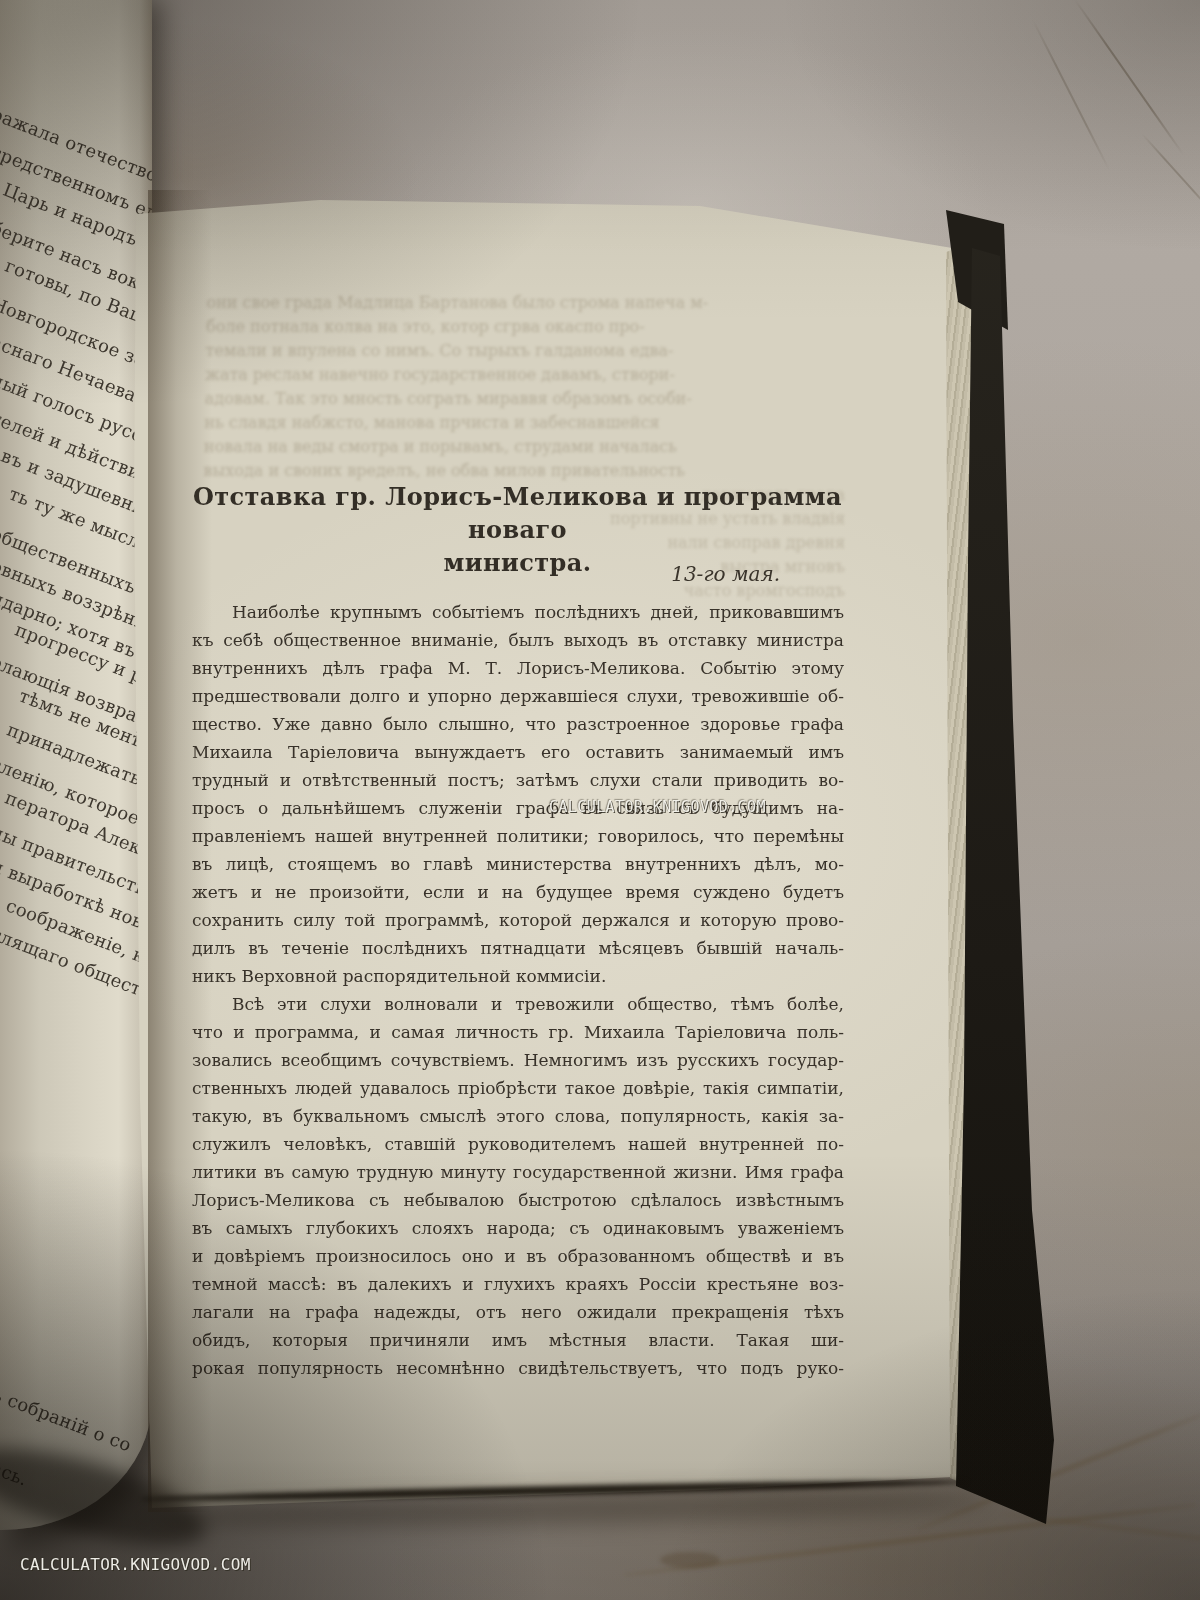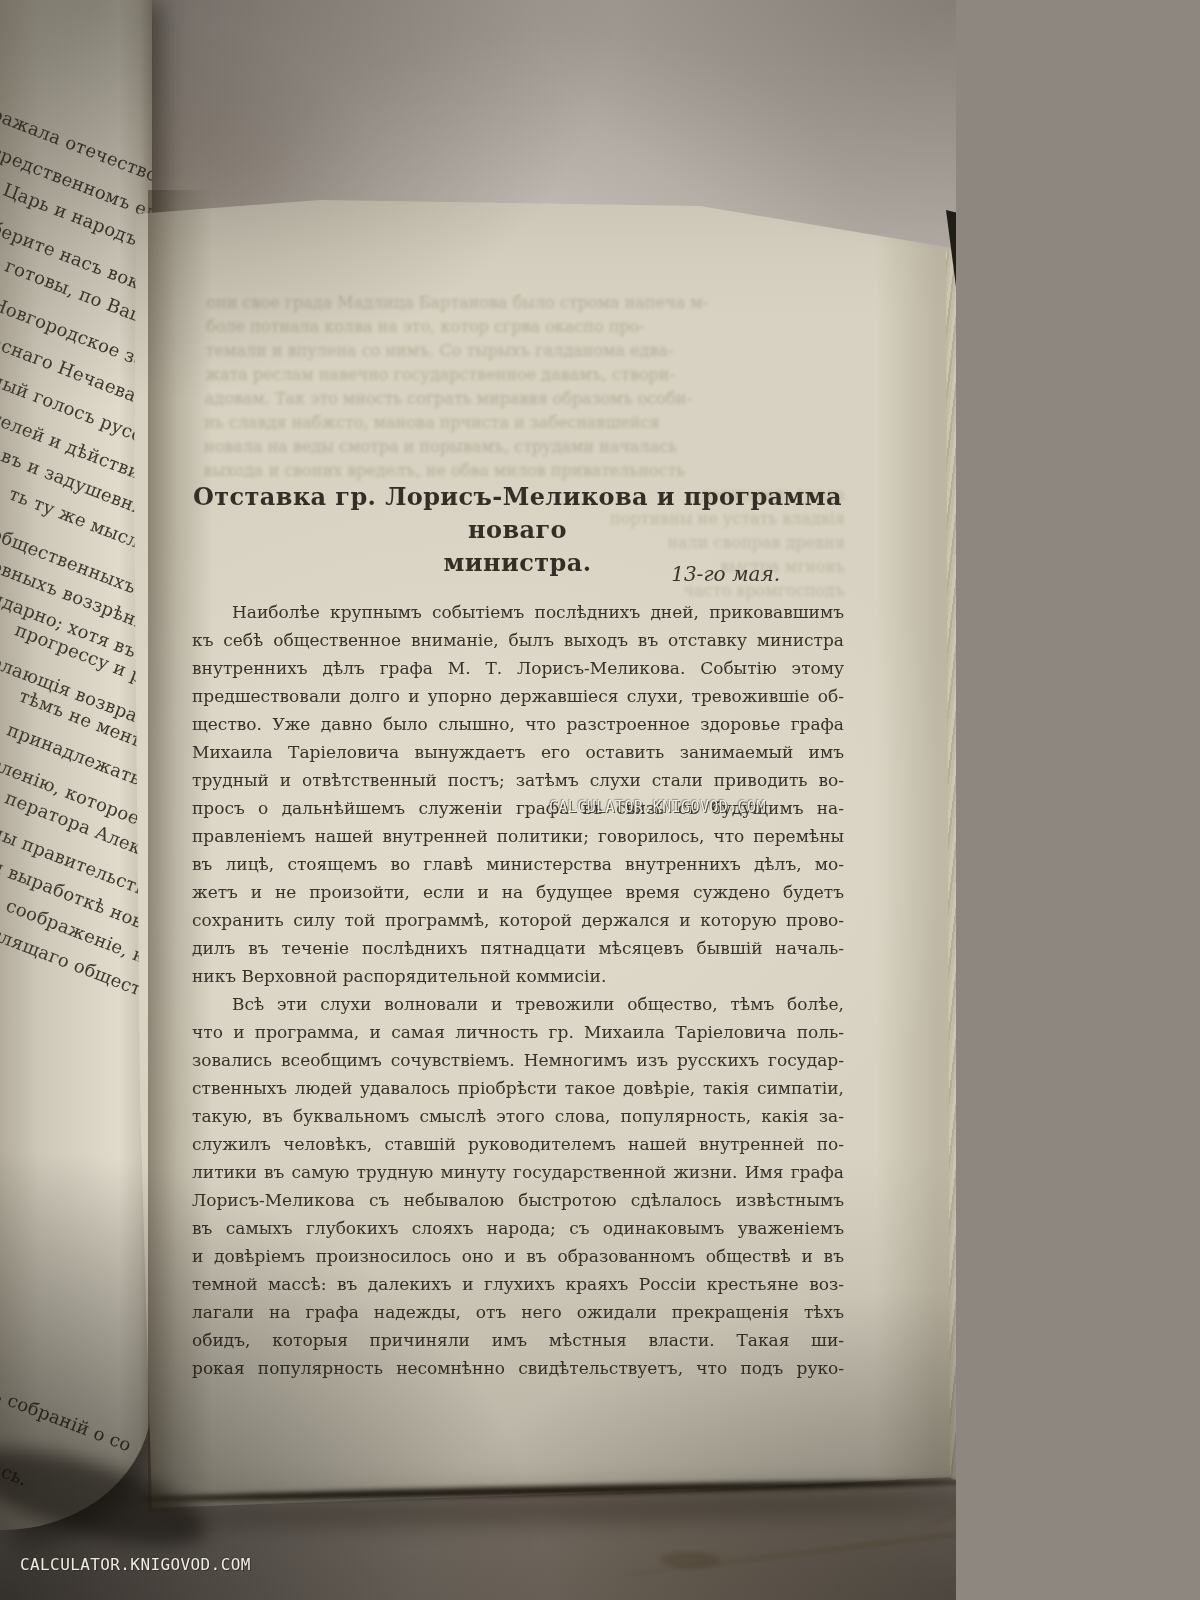--- a/index.html
+++ b/index.html
@@ -1,16 +1,16 @@
 <!DOCTYPE html>
 <html><head>
 <meta charset="utf-8">
 <style>
   html,body{margin:0;padding:0;background:#8d8780;}
-  .scene{position:relative;width:956px;height:1600px;overflow:hidden;
+  .scene{position:relative;width:1200px;height:1600px;overflow:hidden;
     font-family:"DejaVu Serif",serif;background:#a59f98;}
 
   
   .marble{position:absolute;inset:0;
     background:
       radial-gradient(420px 260px at 58% 13%, rgba(196,190,182,.85), transparent 70%),
       radial-gradient(620px 420px at 90% 40%, rgba(150,137,117,.30), transparent 72%),
       radial-gradient(340px 220px at 15% 11%, rgba(112,94,70,.30), transparent 70%),
       radial-gradient(700px 320px at 74% 98%, rgba(126,108,82,.38), transparent 72%),
       radial-gradient(500px 300px at 100% 72%, rgba(145,131,108,.30), transparent 75%),

